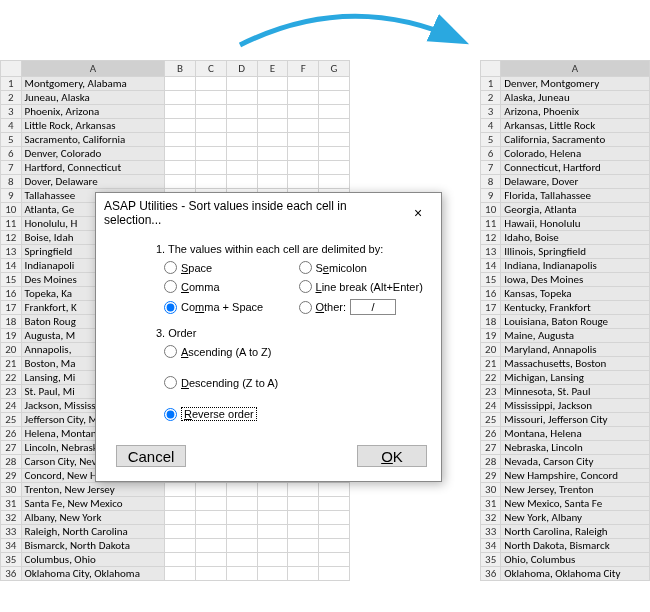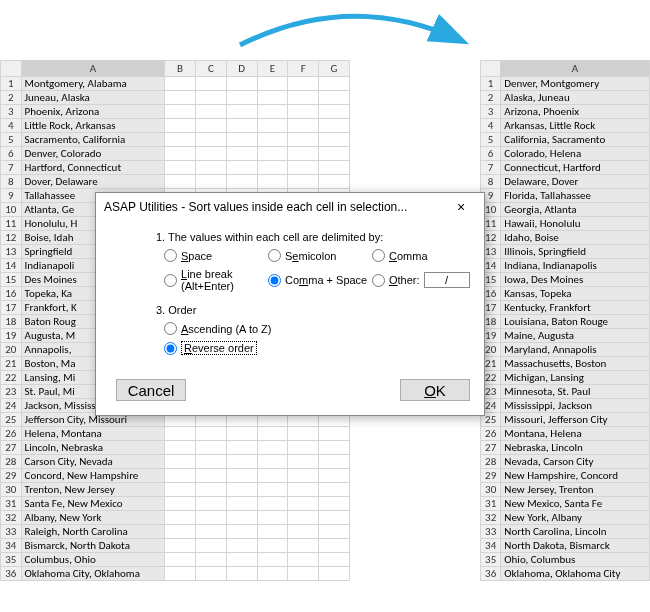--- a/index.html
+++ b/index.html
@@ -59,21 +59,21 @@
     text-align: left;
   }
   .col-a { width: 140px; background: #e8e8e8; }
   .sheet-right .col-a { width: 146px; }
   .col-x { width: 30px; }
   .selected-col th.colhead.col-a-head { background: #d0d0d0; }
   .dialog {
     position: absolute;
     left: 95px;
     top: 192px;
-    width: 390px;
+    width: 347px;
     background: #fff;
     border: 1px solid #888;
     box-shadow: 2px 2px 10px rgba(0,0,0,0.3);
     font-family: "Segoe UI", Tahoma, sans-serif;
     font-size: 11px;
   }
   .dlg-title {
     display: flex;
     justify-content: space-between;
     align-items: center;
@@ -83,29 +83,29 @@
   .dlg-close {
     width: 30px;
     text-align: center;
     cursor: pointer;
     font-size: 14px;
   }
   .dlg-body { padding: 6px 12px 2px 12px; margin-left: 48px; }
   .group-label { margin: 4px 0 6px 0; }
   .radio-grid {
     display: grid;
-    grid-template-columns: 1fr 1fr 1fr;
+    grid-template-columns: 1fr 1fr;
     gap: 6px 4px;
     padding-left: 8px;
     margin-bottom: 12px;
   }
   .radio-col {
     display: flex;
     flex-direction: column;
-    gap: 6px;
+    gap: 18px;
     padding-left: 8px;
     margin-bottom: 12px;
   }
   .radio-item { display: flex; align-items: center; gap: 4px; }
   .radio-item input { margin: 0; }
   .label-text { cursor: default; }
   .other-input {
     width: 46px;
     height: 16px;
     border: 1px solid #888;
@@ -682,21 +682,21 @@
         <td class="cell col-a">New Mexico, Santa Fe</td>
         <td class="cell col-x"></td>
       </tr>
       <tr>
         <th class="rowhead">32</th>
         <td class="cell col-a">New York, Albany</td>
         <td class="cell col-x"></td>
       </tr>
       <tr>
         <th class="rowhead">33</th>
-        <td class="cell col-a">North Carolina, Lincoln</td>
+        <td class="cell col-a">North Carolina, Raleigh</td>
         <td class="cell col-x"></td>
       </tr>
       <tr>
         <th class="rowhead">34</th>
         <td class="cell col-a">North Dakota, Bismarck</td>
         <td class="cell col-x"></td>
       </tr>
       <tr>
         <th class="rowhead">35</th>
         <td class="cell col-a">Ohio, Columbus</td>
@@ -744,20 +744,24 @@
         <input class="other-input" value="/" style="">
       </label>
     </div>
     <div class="group-label">3. Order</div>
     <div class="radio-col">
       <label class="radio-item">
         <input type="radio" name="ord" style="">
         <span class="label-text"><span class="underline-accel">A</span><span>scending (A to Z)</span></span>
       </label>
       <label class="radio-item">
+        <input type="radio" name="ord" style="">
+        <span class="label-text"><span class="underline-accel">D</span><span>escending (Z to A)</span></span>
+      </label>
+      <label class="radio-item">
         <input type="radio" name="ord" checked="" style="">
         <span class="label-text dotted-sel"><span class="underline-accel">R</span><span>everse order</span></span>
       </label>
     </div>
   </div>
   <div class="dlg-buttons">
     <button class="dlg-btn">Cancel</button>
     <button class="dlg-btn">
       <span class="underline-accel">O</span><span>K</span>
     </button>

